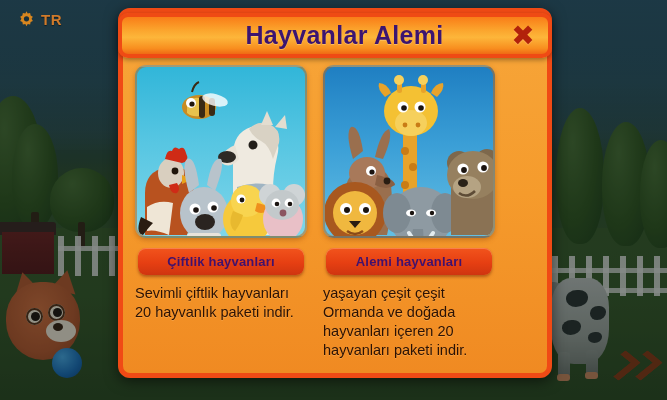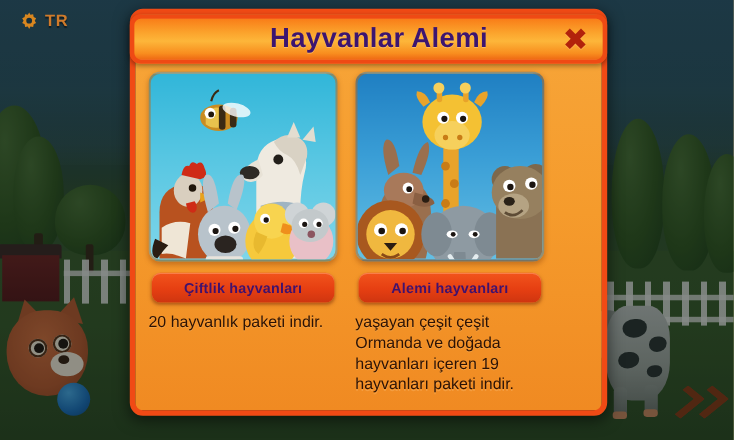--- a/index.html
+++ b/index.html
@@ -13,21 +13,21 @@
     overflow: hidden;
     font-family: "Liberation Sans", "DejaVu Sans", sans-serif;
   }
 
   
   #stage {
     position: relative;
     width: 667px;
     height: 400px;
     overflow: hidden;
-    background: #fef9c3;
+    background: #701a75;
   }
 
   
   .bg-scene {
     position: absolute;
     inset: 0;
     background:
       linear-gradient(180deg, #16313f 0%, #1b3b49 18%, #2c4a47 33%, #33502f 44%, #3a5a2c 60%, #395c28 100%);
   }
   .bg-sky-haze {
@@ -476,20 +476,21 @@
               <circle cx="139" cy="136" r="4.4" fill="#fff"></circle>
               <circle cx="152" cy="136" r="4.4" fill="#fff"></circle>
               <circle cx="140" cy="137" r="2.3" fill="#1b1410"></circle>
               <circle cx="153" cy="137" r="2.3" fill="#1b1410"></circle>
               <circle cx="146" cy="146" r="3.4" fill="#8b5560"></circle>
             </g>
           </svg>
         </div>
         <button class="pack-btn">Çiftlik hayvanları</button>
         <div class="desc">
+          <span class="desc-line">Sevimli çiftlik hayvanları</span>
           <span class="desc-line">20 hayvanlık paketi indir.</span>
         </div>
       </div>
 
       <div class="col">
         <div class="thumb thumb-sky-forest">
           <svg width="168" height="169" viewBox="0 0 168 169">
 
             <g>
               <rect x="78" y="58" width="14" height="86" rx="7" fill="#e8a32a"></rect>
@@ -558,20 +559,20 @@
               <circle cx="159" cy="101" r="2.9" fill="#1b1410"></circle>
               <ellipse cx="138" cy="116" rx="5" ry="4" fill="#2a2218"></ellipse>
               <path d="M134 126 q8 6 16 -2" stroke="#5e4c36" stroke-width="2.5" fill="none"></path>
             </g>
           </svg>
         </div>
         <button class="pack-btn">Alemi hayvanları</button>
         <div class="desc">
           <span class="desc-line">yaşayan çeşit çeşit</span>
           <span class="desc-line">Ormanda ve doğada</span>
-          <span class="desc-line">hayvanları içeren 19</span>
+          <span class="desc-line">hayvanları içeren 20</span>
           <span class="desc-line">hayvanları paketi indir.</span>
         </div>
       </div>
 
     </div>
   </div>
 </div>
 
 </body></html>

